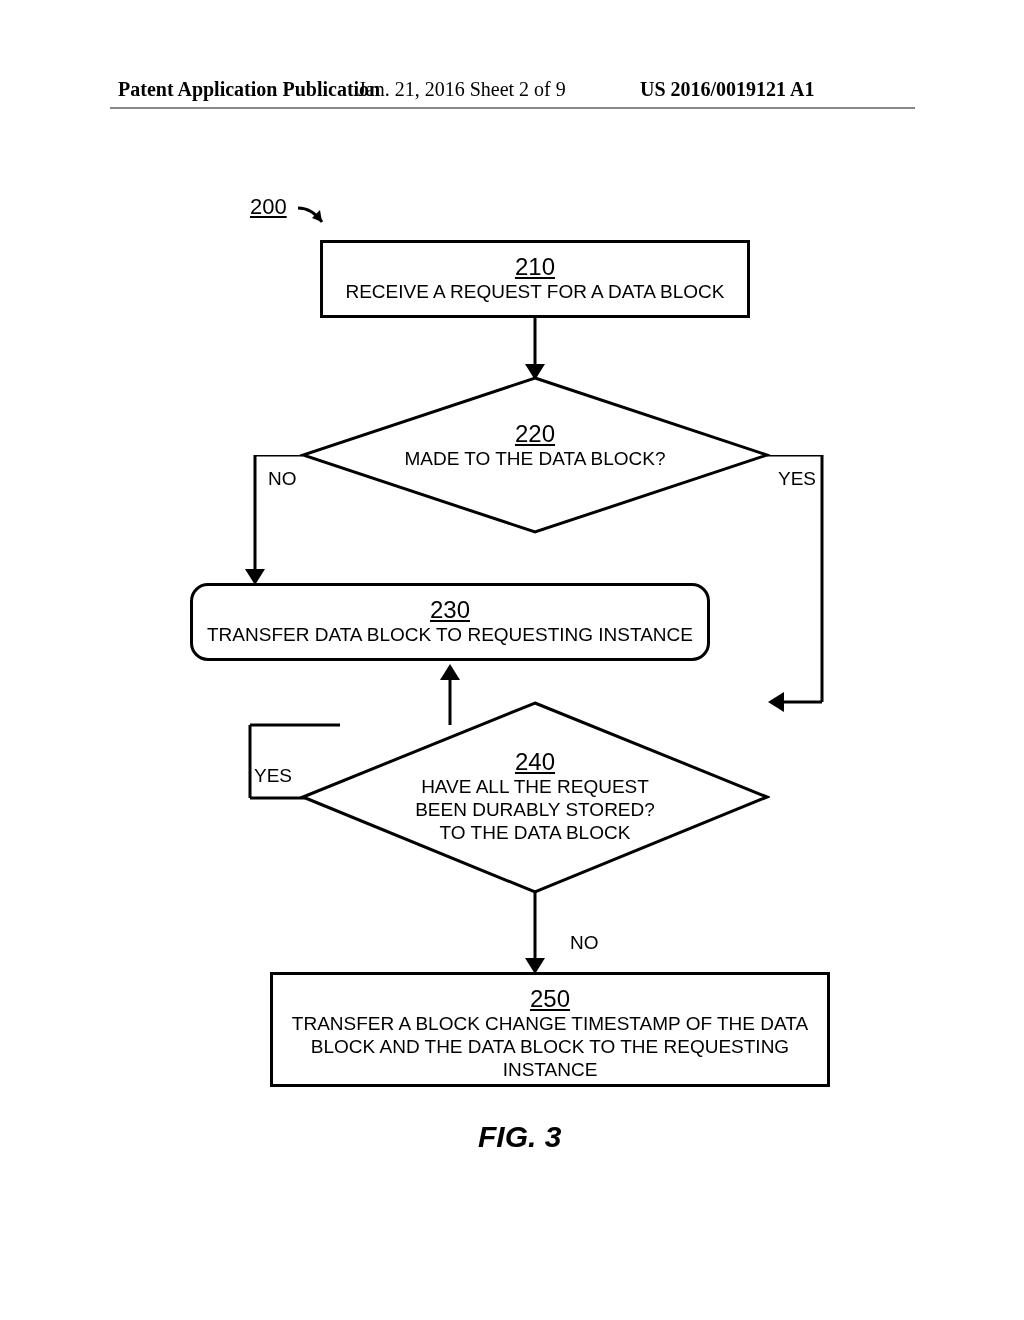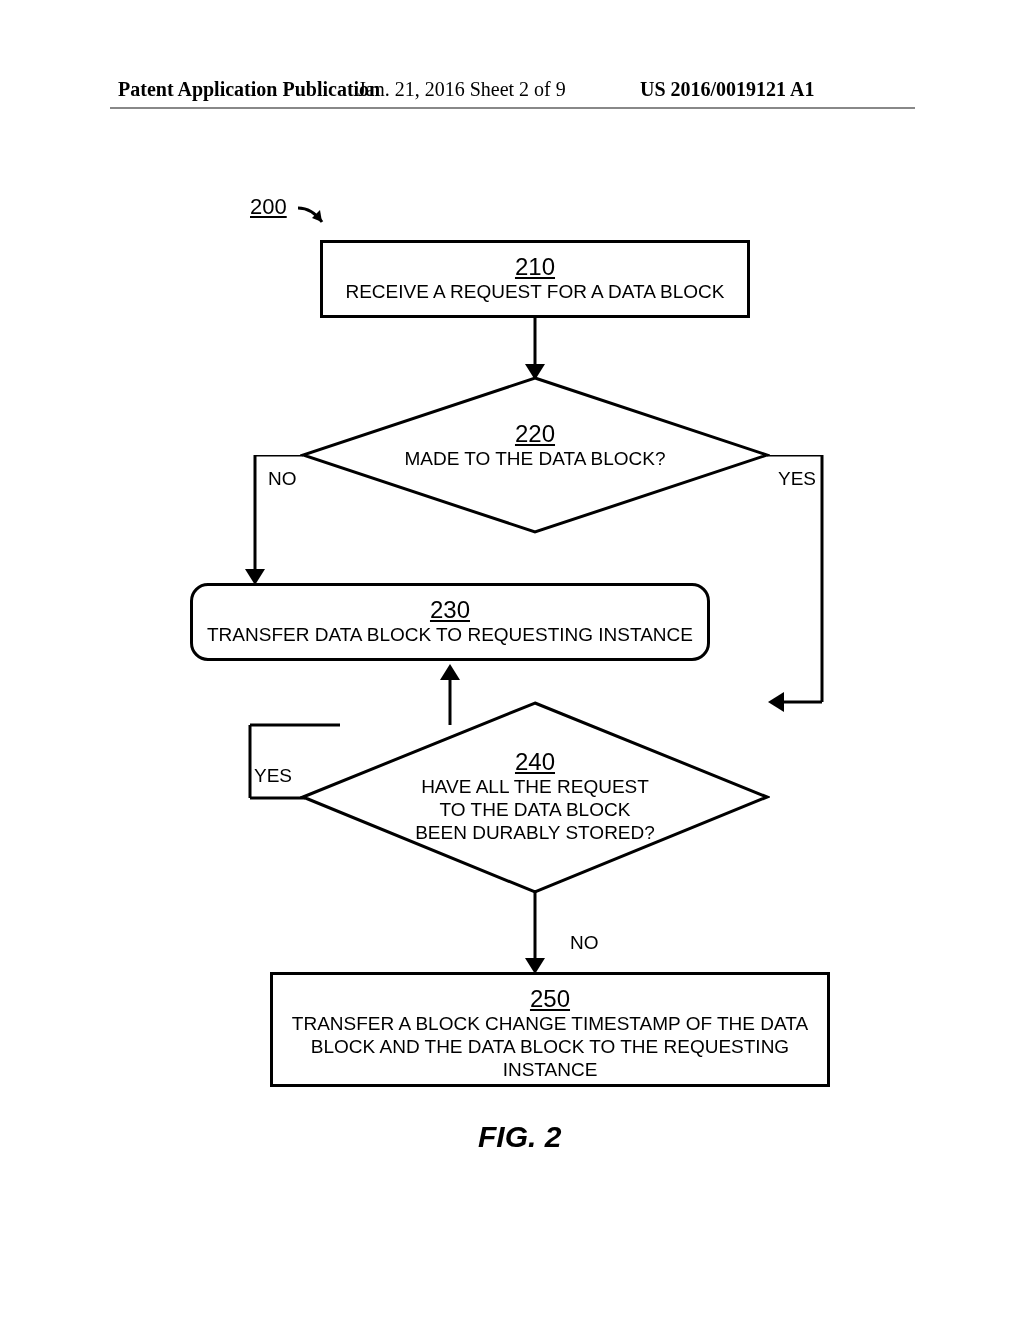--- a/index.html
+++ b/index.html
@@ -83,22 +83,22 @@
       <div class="step-text">TRANSFER DATA BLOCK TO REQUESTING INSTANCE</div>
     </div>
 
     <div class="diamond-wrap" style="left:300px; top:500px; width:470px; height:195px;">
       <svg class="diamond" viewBox="0 0 470 195">
         <polygon points="235,3 467,97 235,192 3,97" fill="#fff" stroke="#000" stroke-width="3"></polygon>
       </svg>
       <div class="diamond-label" style="top:48px;">
         <div class="step-num">240</div>
         <div class="step-text">HAVE ALL THE REQUEST</div>
+        <div class="step-text">BEEN DURABLY STORED?</div>
         <div class="step-text">TO THE DATA BLOCK</div>
-        <div class="step-text">BEEN DURABLY STORED?</div>
       </div>
     </div>
     <span class="branch-label" style="left:254px; top:565px;">YES</span>
     <span class="branch-label" style="left:570px; top:732px;">NO</span>
 
     <svg class="lines" width="110" height="160" style="left:230px; top:455px;">
       <line x1="75" y1="143" x2="20" y2="143" stroke="#000" stroke-width="3"></line>
       <line x1="20" y1="143" x2="20" y2="70" stroke="#000" stroke-width="3"></line>
       <line x1="20" y1="70" x2="205" y2="70" stroke="#000" stroke-width="3"></line>
 
@@ -112,16 +112,16 @@
       <line x1="18" y1="0" x2="18" y2="72" stroke="#000" stroke-width="3"></line>
       <polygon points="18,84 8,68 28,68" fill="#000"></polygon>
     </svg>
 
     <div class="box" style="left:270px; top:772px; width:560px; height:115px;">
       <div class="step-num">250</div>
       <div class="step-text">TRANSFER A BLOCK CHANGE TIMESTAMP OF THE DATA</div>
       <div class="step-text">BLOCK AND THE DATA BLOCK TO THE REQUESTING INSTANCE</div>
     </div>
 
-    <div class="fig-caption" style="left:478px; top:920px;">FIG. 2</div>
+    <div class="fig-caption" style="left:478px; top:920px;">FIG. 3</div>
 
   </div>
 </div>
 
 </body></html>

